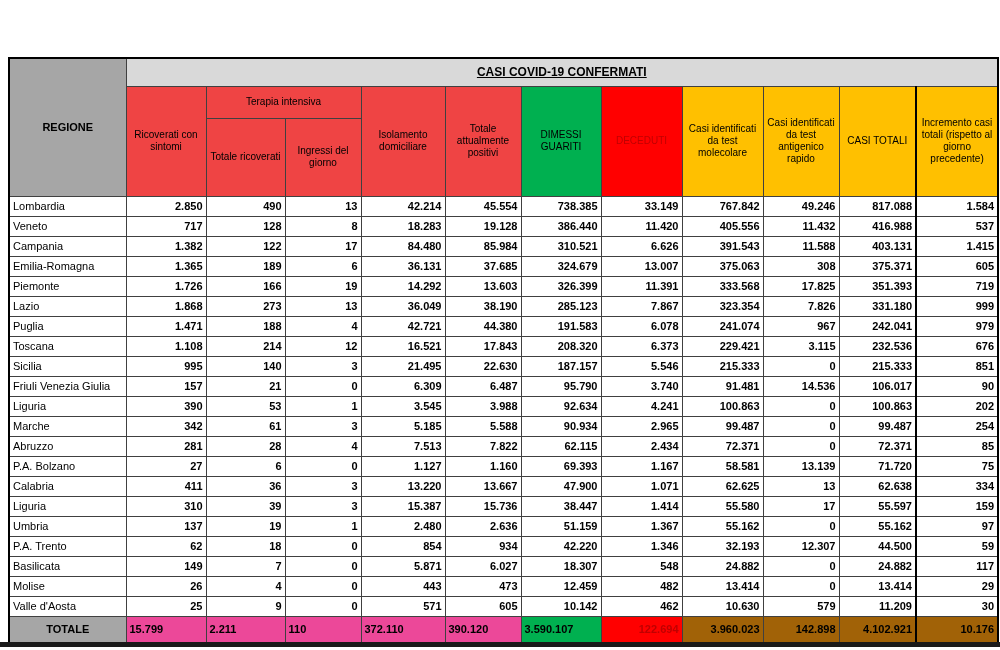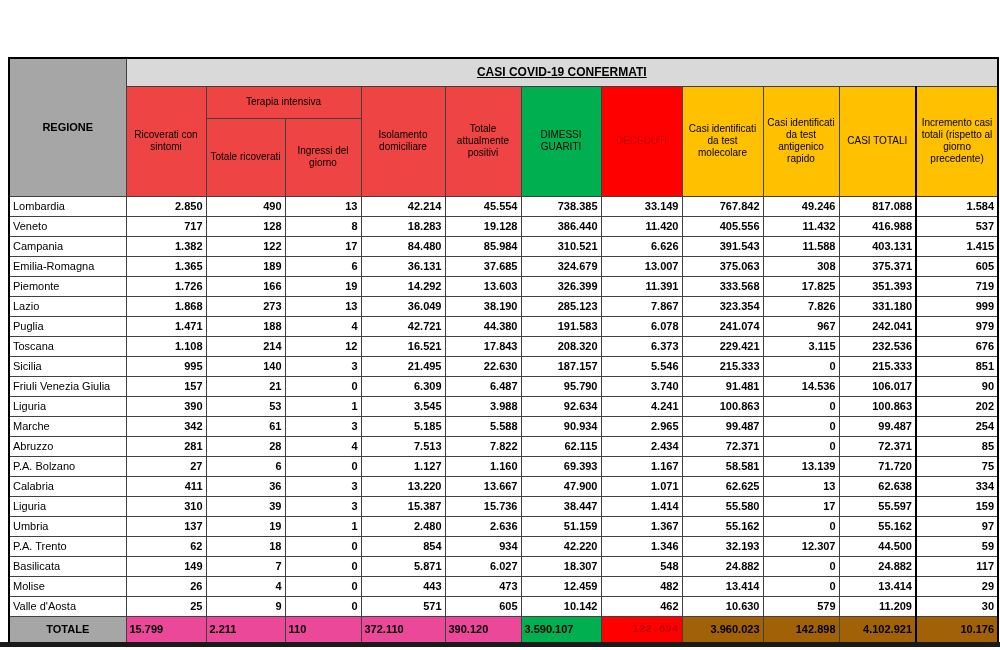--- a/index.html
+++ b/index.html
@@ -25,21 +25,21 @@
   tbody tr{height:20px;}
   tbody td{font-size:11px;white-space:nowrap;}
   td.region{text-align:left;font-weight:normal;}
   td.num{text-align:right;font-weight:bold;}
   
   tr.total{height:27px;}
   tr.total td{font-weight:bold;font-size:11px;border-top:2px solid #000;}
   .t-lbl{background:#a6a6a6;text-align:center;}
   .t-gray{background:#ec4899;}
   .t-green{background:#00b050;text-align:left;}
-  .t-red{background:#ff0000;color:#c00000;text-align:right;font-family:Liberation Mono, monospace;}
+  .t-red{background:#ff0000;color:#c00000;text-align:right;}
   .t-amber{background:#a16207;text-align:right;}
   #bottom-bar{position:absolute;left:0;top:642px;width:1000px;height:5px;background:#1a1a1a;}
 </style>
 </head>
 <body>
 
 <div id="stage">
   <table id="covid">
     <colgroup>
       <col style="width:117px">

